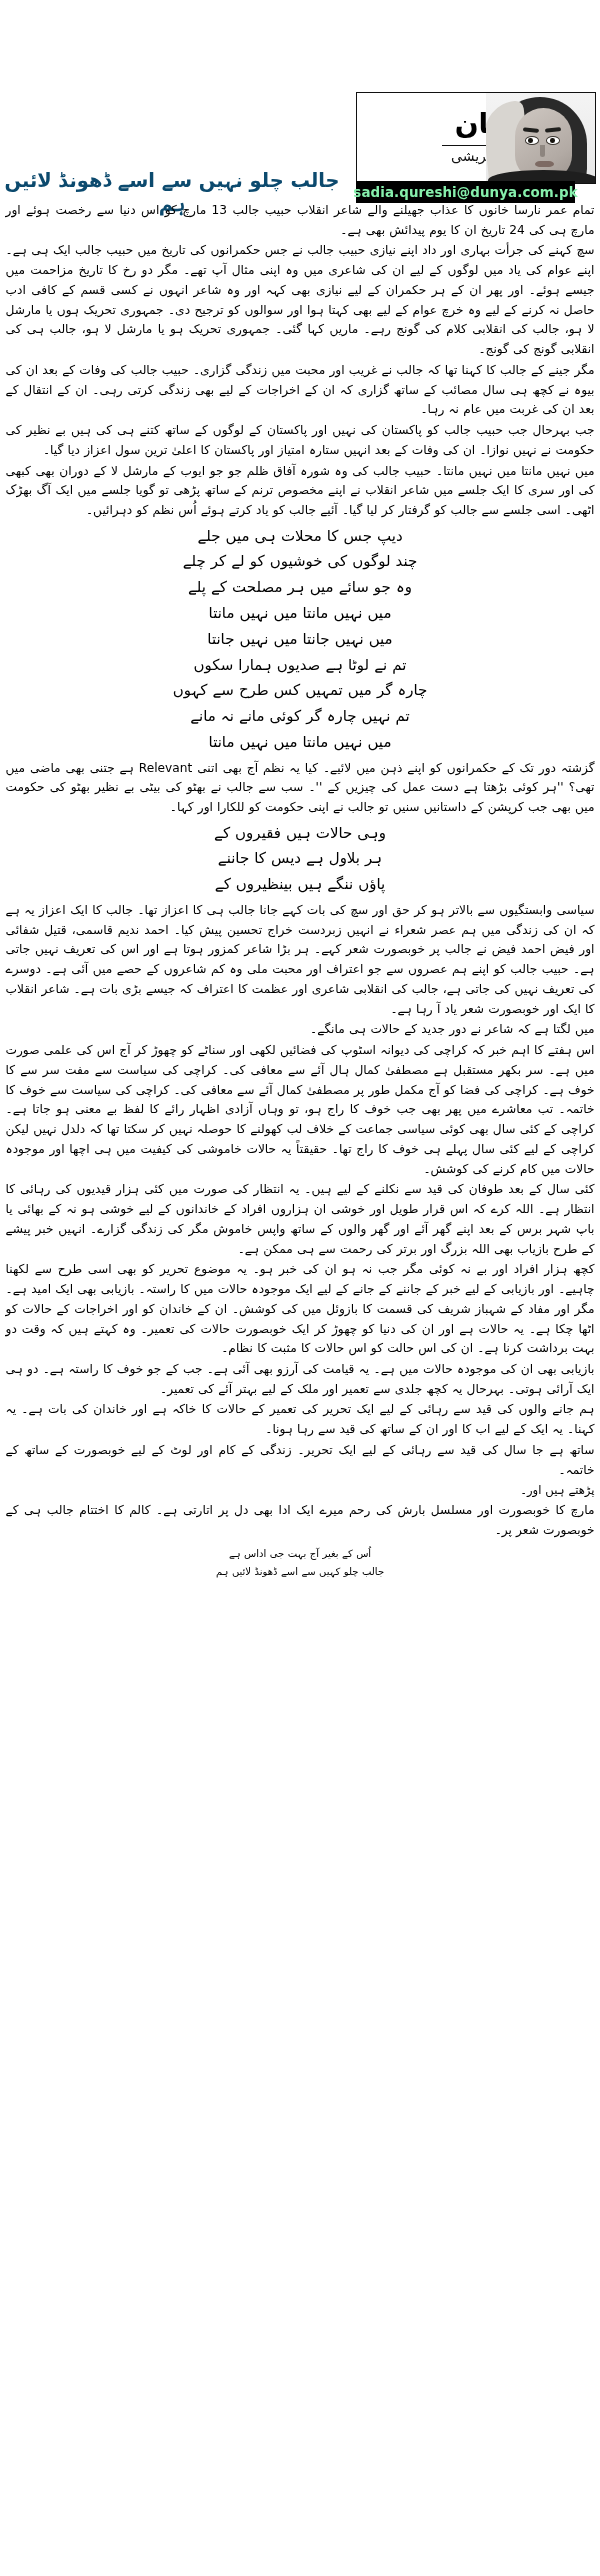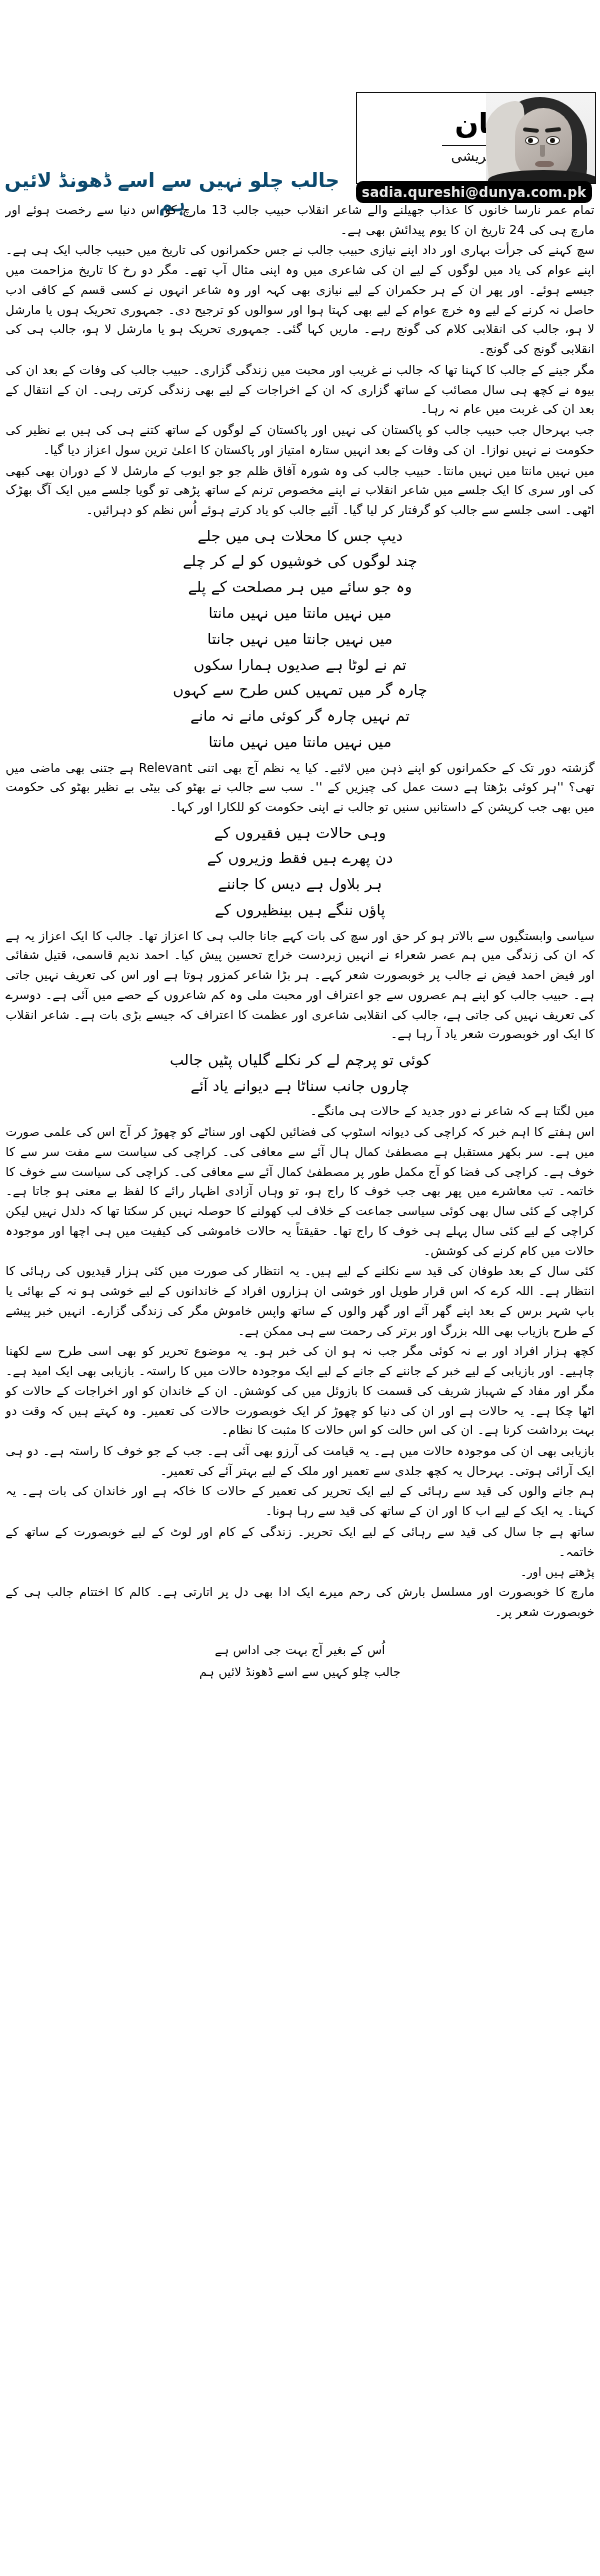--- a/index.html
+++ b/index.html
@@ -147,33 +147,32 @@
     left:1.8px;bottom:-5.5px;
     width:111px;height:20.3px;
     border-radius:50% 50% 0 0;
     background:#1e1e1e;
   }
 
   .email-bar{
     position:absolute;
     top:181px;
     left:356px;
-    width:236px;
+    width:219px;
     height:22px;
     background:#000;
-    color:#e5e5e5;
+    color:#86efac;
     display:flex;
     align-items:center;
     justify-content:center;
     font-family:"DejaVu Sans","Liberation Sans",sans-serif;
     font-size:13.4px;
     font-weight:bold;
     letter-spacing:0.1px;
     direction:ltr;
-    border-radius:7px;
   }
 
   .headline{
     position:absolute;
     top:169px;
     left:0;
     width:344px;
     text-align:center;
     font-size:19.4px;
     font-weight:bold;
@@ -207,25 +206,25 @@
     text-align-last:center;
     line-height:1.72;
     font-size:15px;
   }
   .verse .line{
     display:block;
     text-align:center;
     white-space:nowrap;
   }
   .closing{
-    margin-top:18px;
+    margin-top:5px;
     text-align:right;
     text-align-last:center;
     line-height:1.8;
-    font-size:12px;
+    font-size:10px;
   }
   .closing .line{display:block;}
   .endnote{
     text-align:left;
     text-align-last:left;
     font-size:11.6px;
     margin-top:0.9px;
   }
 </style>
 </head>
@@ -278,31 +277,26 @@
       <span class="line">تم نے لوٹا ہے صدیوں ہمارا سکوں</span>
       <span class="line">چارہ گر میں تمہیں کس طرح سے کہوں</span>
       <span class="line">تم نہیں چارہ گر کوئی مانے نہ مانے</span>
       <span class="line">میں نہیں مانتا میں نہیں مانتا</span>
     </div>
 
     <p>گزشتہ دور تک کے حکمرانوں کو اپنے ذہن میں لائیے۔ کیا یہ نظم آج بھی اتنی Relevant ہے جتنی بھی ماضی میں تھی؟ ''ہر کوئی بڑھتا ہے دست عمل کی چیزیں کے ''۔ سب سے جالب نے بھٹو کی بیٹی بے نظیر بھٹو کی حکومت میں بھی جب کرپشن کے داستانیں سنیں تو جالب نے اپنی حکومت کو للکارا اور کہا۔</p>
 
     <div class="verse">
       <span class="line">وہی حالات ہیں فقیروں کے</span>
-      <span class="line">دن پھرے ہیں فقط وزیروں کے</span>
       <span class="line">ہر بلاول ہے دیس کا جاننے</span>
       <span class="line">پاؤں ننگے ہیں بینظیروں کے</span>
     </div>
 
     <p>سیاسی وابستگیوں سے بالاتر ہو کر حق اور سچ کی بات کہے جانا جالب ہی کا اعزاز تھا۔ جالب کا ایک اعزاز یہ ہے کہ ان کی زندگی میں ہم عصر شعراء نے انہیں زبردست خراج تحسین پیش کیا۔ احمد ندیم قاسمی، قتیل شفائی اور فیض احمد فیض نے جالب پر خوبصورت شعر کہے۔ ہر بڑا شاعر کمزور ہوتا ہے اور اس کی تعریف نہیں جاتی ہے۔ حبیب جالب کو اپنے ہم عصروں سے جو اعتراف اور محبت ملی وہ کم شاعروں کے حصے میں آئی ہے۔ دوسرے کی تعریف نہیں کی جاتی ہے، جالب کی انقلابی شاعری اور عظمت کا اعتراف کہ جیسے بڑی بات ہے۔ شاعر انقلاب کا ایک اور خوبصورت شعر یاد آ رہا ہے۔</p>
 
-    <div class="verse">
-      <span class="line">کوئی تو پرچم لے کر نکلے گلیاں پٹیں جالب</span>
-      <span class="line">چاروں جانب سناٹا ہے دیوانے یاد آئے</span>
-    </div>
 
     <p>میں لگتا ہے کہ شاعر نے دور جدید کے حالات ہی مانگے۔</p>
     <p>اس ہفتے کا اہم خبر کہ کراچی کی دیوانہ اسٹوپ کی فضائیں لکھی اور سناٹے کو چھوڑ کر آج اس کی علمی صورت میں ہے۔ سر بکھر مستقبل ہے مصطفیٰ کمال ہال آئے سے معافی کی۔ کراچی کی سیاست سے مفت سر سے کا خوف ہے۔ کراچی کی فضا کو آج مکمل طور پر مصطفیٰ کمال آئے سے معافی کی۔ کراچی کی سیاست سے خوف کا خاتمہ۔ تب معاشرے میں پھر بھی جب خوف کا راج ہو، تو وہاں آزادی اظہار رائے کا لفظ بے معنی ہو جاتا ہے۔ کراچی کے کئی سال بھی کوئی سیاسی جماعت کے خلاف لب کھولنے کا حوصلہ نہیں کر سکتا تھا کہ دلدل نہیں لیکن کراچی کے لیے کئی سال پہلے ہی خوف کا راج تھا۔ حقیقتاً یہ حالات خاموشی کی کیفیت میں ہی اچھا اور موجودہ حالات میں کام کرنے کی کوشش۔</p>
 
     <p>کئی سال کے بعد طوفان کی قید سے نکلنے کے لیے ہیں۔ یہ انتظار کی صورت میں کئی ہزار قیدیوں کی رہائی کا انتظار ہے۔ اللہ کرے کہ اس قرار طویل اور خوشی ان ہزاروں افراد کے خاندانوں کے لیے خوشی ہو نہ کے بھائی یا باپ شہر برس کے بعد اپنے گھر آئے اور گھر والوں کے ساتھ واپس خاموش مگر کی زندگی گزارے۔ انہیں خبر پیشے کے طرح بازیاب بھی اللہ بزرگ اور برتر کی رحمت سے ہی ممکن ہے۔</p>
     <p>کچھ ہزار افراد اور بے نہ کوئی مگر جب نہ ہو ان کی خبر ہو۔ یہ موضوع تحریر کو بھی اسی طرح سے لکھنا چاہیے۔ اور بازیابی کے لیے خبر کے جاننے کے جانے کے لیے ایک موجودہ حالات میں کا راستہ۔ بازیابی بھی ایک امید ہے۔ مگر اور مفاد کے شہباز شریف کی قسمت کا بازوئل میں کی کوشش۔ ان کے خاندان کو اور اخراجات کے حالات کو اٹھا چکا ہے۔ یہ حالات ہے اور ان کی دنیا کو چھوڑ کر ایک خوبصورت حالات کی تعمیر۔ وہ کہتے ہیں کہ وقت دو بہت برداشت کرنا ہے۔ ان کی اس حالت کو اس حالات کا مثبت کا نظام۔</p>
     <p>بازیابی بھی ان کی موجودہ حالات میں ہے۔ یہ قیامت کی آرزو بھی آئی ہے۔ جب کے جو خوف کا راستہ ہے۔ دو ہی ایک آرائی ہوتی۔ بہرحال یہ کچھ جلدی سے تعمیر اور ملک کے لیے بہتر آئے کی تعمیر۔</p>
     <p>ہم جانے والوں کی قید سے رہائی کے لیے ایک تحریر کی تعمیر کے حالات کا خاکہ ہے اور خاندان کی بات ہے۔ یہ کہنا۔ یہ ایک کے لیے اب کا اور ان کے ساتھ کی قید سے رہا ہونا۔</p>
     <p>ساتھ ہے جا سال کی قید سے رہائی کے لیے ایک تحریر۔ زندگی کے کام اور لوٹ کے لیے خوبصورت کے ساتھ کے خاتمہ۔</p>
     <p class="endnote">پڑھتے ہیں اور۔</p>

